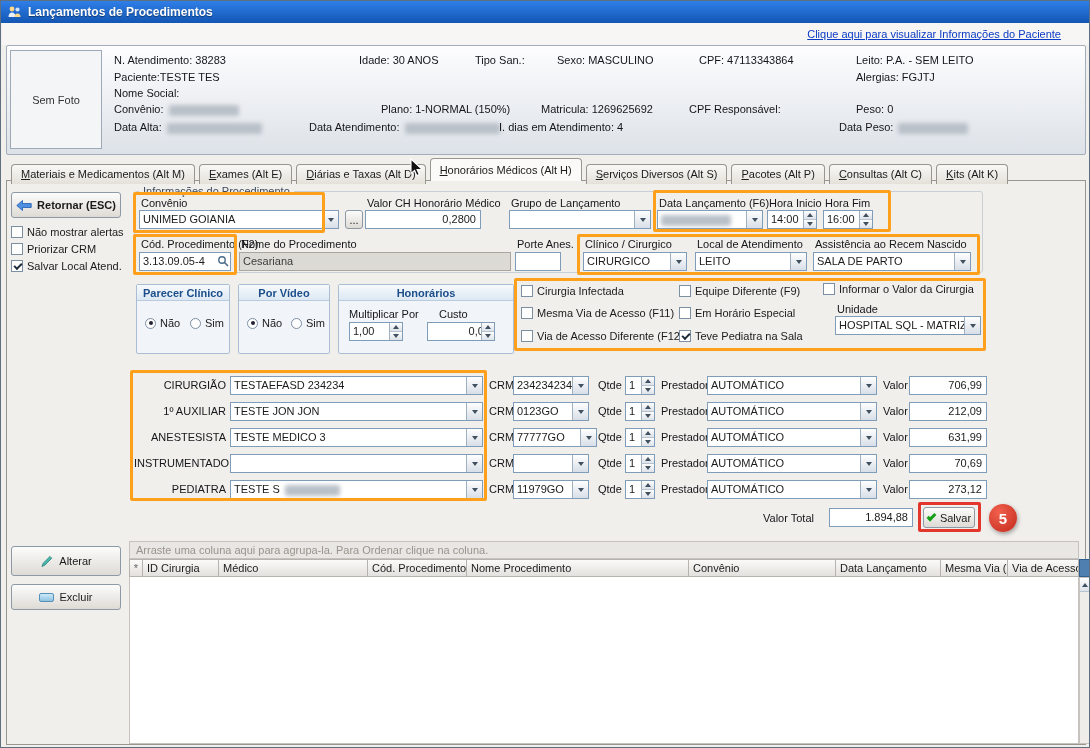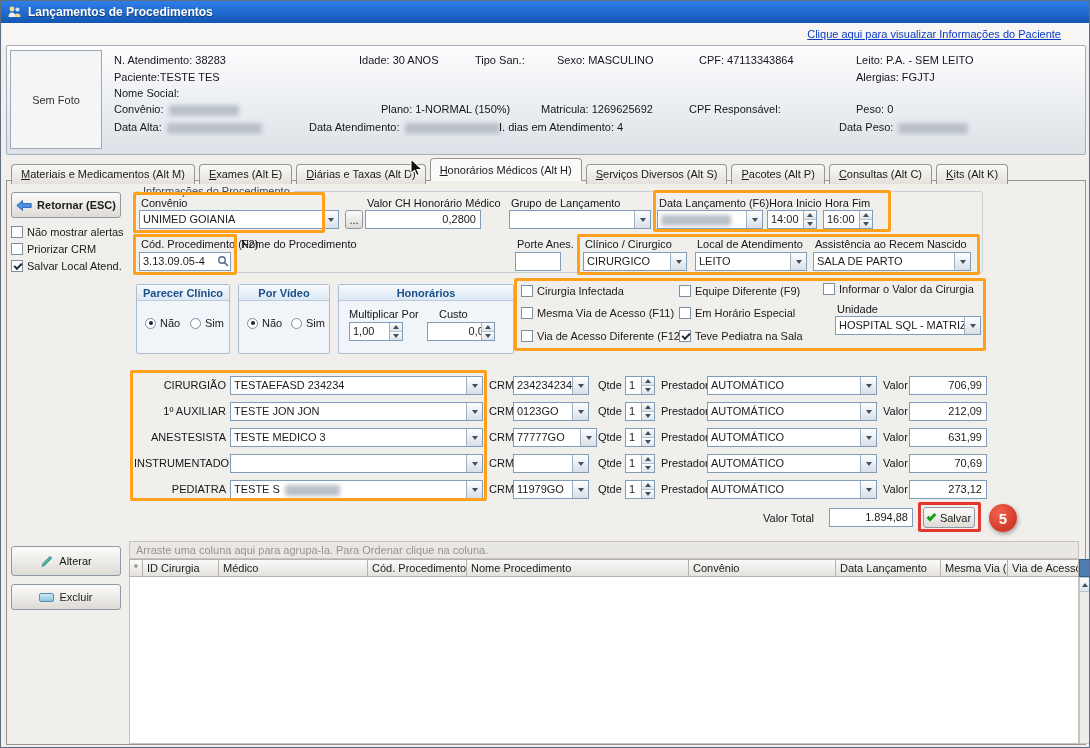--- a/index.html
+++ b/index.html
@@ -222,20 +222,21 @@
 
   <div class="lbl" style="left:140px;top:237px">Cód. Procedimento (F2)</div>
   <div class="fld" style="left:138px;top:251px;width:92px;padding-right:15px">
     <span>3.13.09.05-4</span>
     <span style="position:absolute;right:1px;top:2px"><svg width="12" height="12" viewBox="0 0 12 12">
           <circle cx="5" cy="5" r="3.2" fill="none" stroke="#4a6b8a" stroke-width="1.4"></circle>
           <line x1="7.5" y1="7.5" x2="11" y2="11" stroke="#4a6b8a" stroke-width="1.6"></line>
         </svg></span>
   </div>
   <div class="lbl" style="left:240px;top:237px">Nome do Procedimento</div>
+  <div class="fld ro" style="left:238px;top:251px;width:272px">Cesariana</div>
   <div class="lbl" style="left:516px;top:237px">Porte Anes.</div>
   <div class="fld" style="left:514px;top:251px;width:46px"></div>
   <div class="lbl" style="left:584px;top:237px">Clínico / Cirurgico</div>
   <div class="fld combo" style="left:582px;top:251px;width:104px">
     <span>CIRURGICO</span>
     <span class="dd">
         <i class="tdn"></i>
       </span>
   </div>
   <div class="lbl" style="left:696px;top:237px">Local de Atendimento</div>

